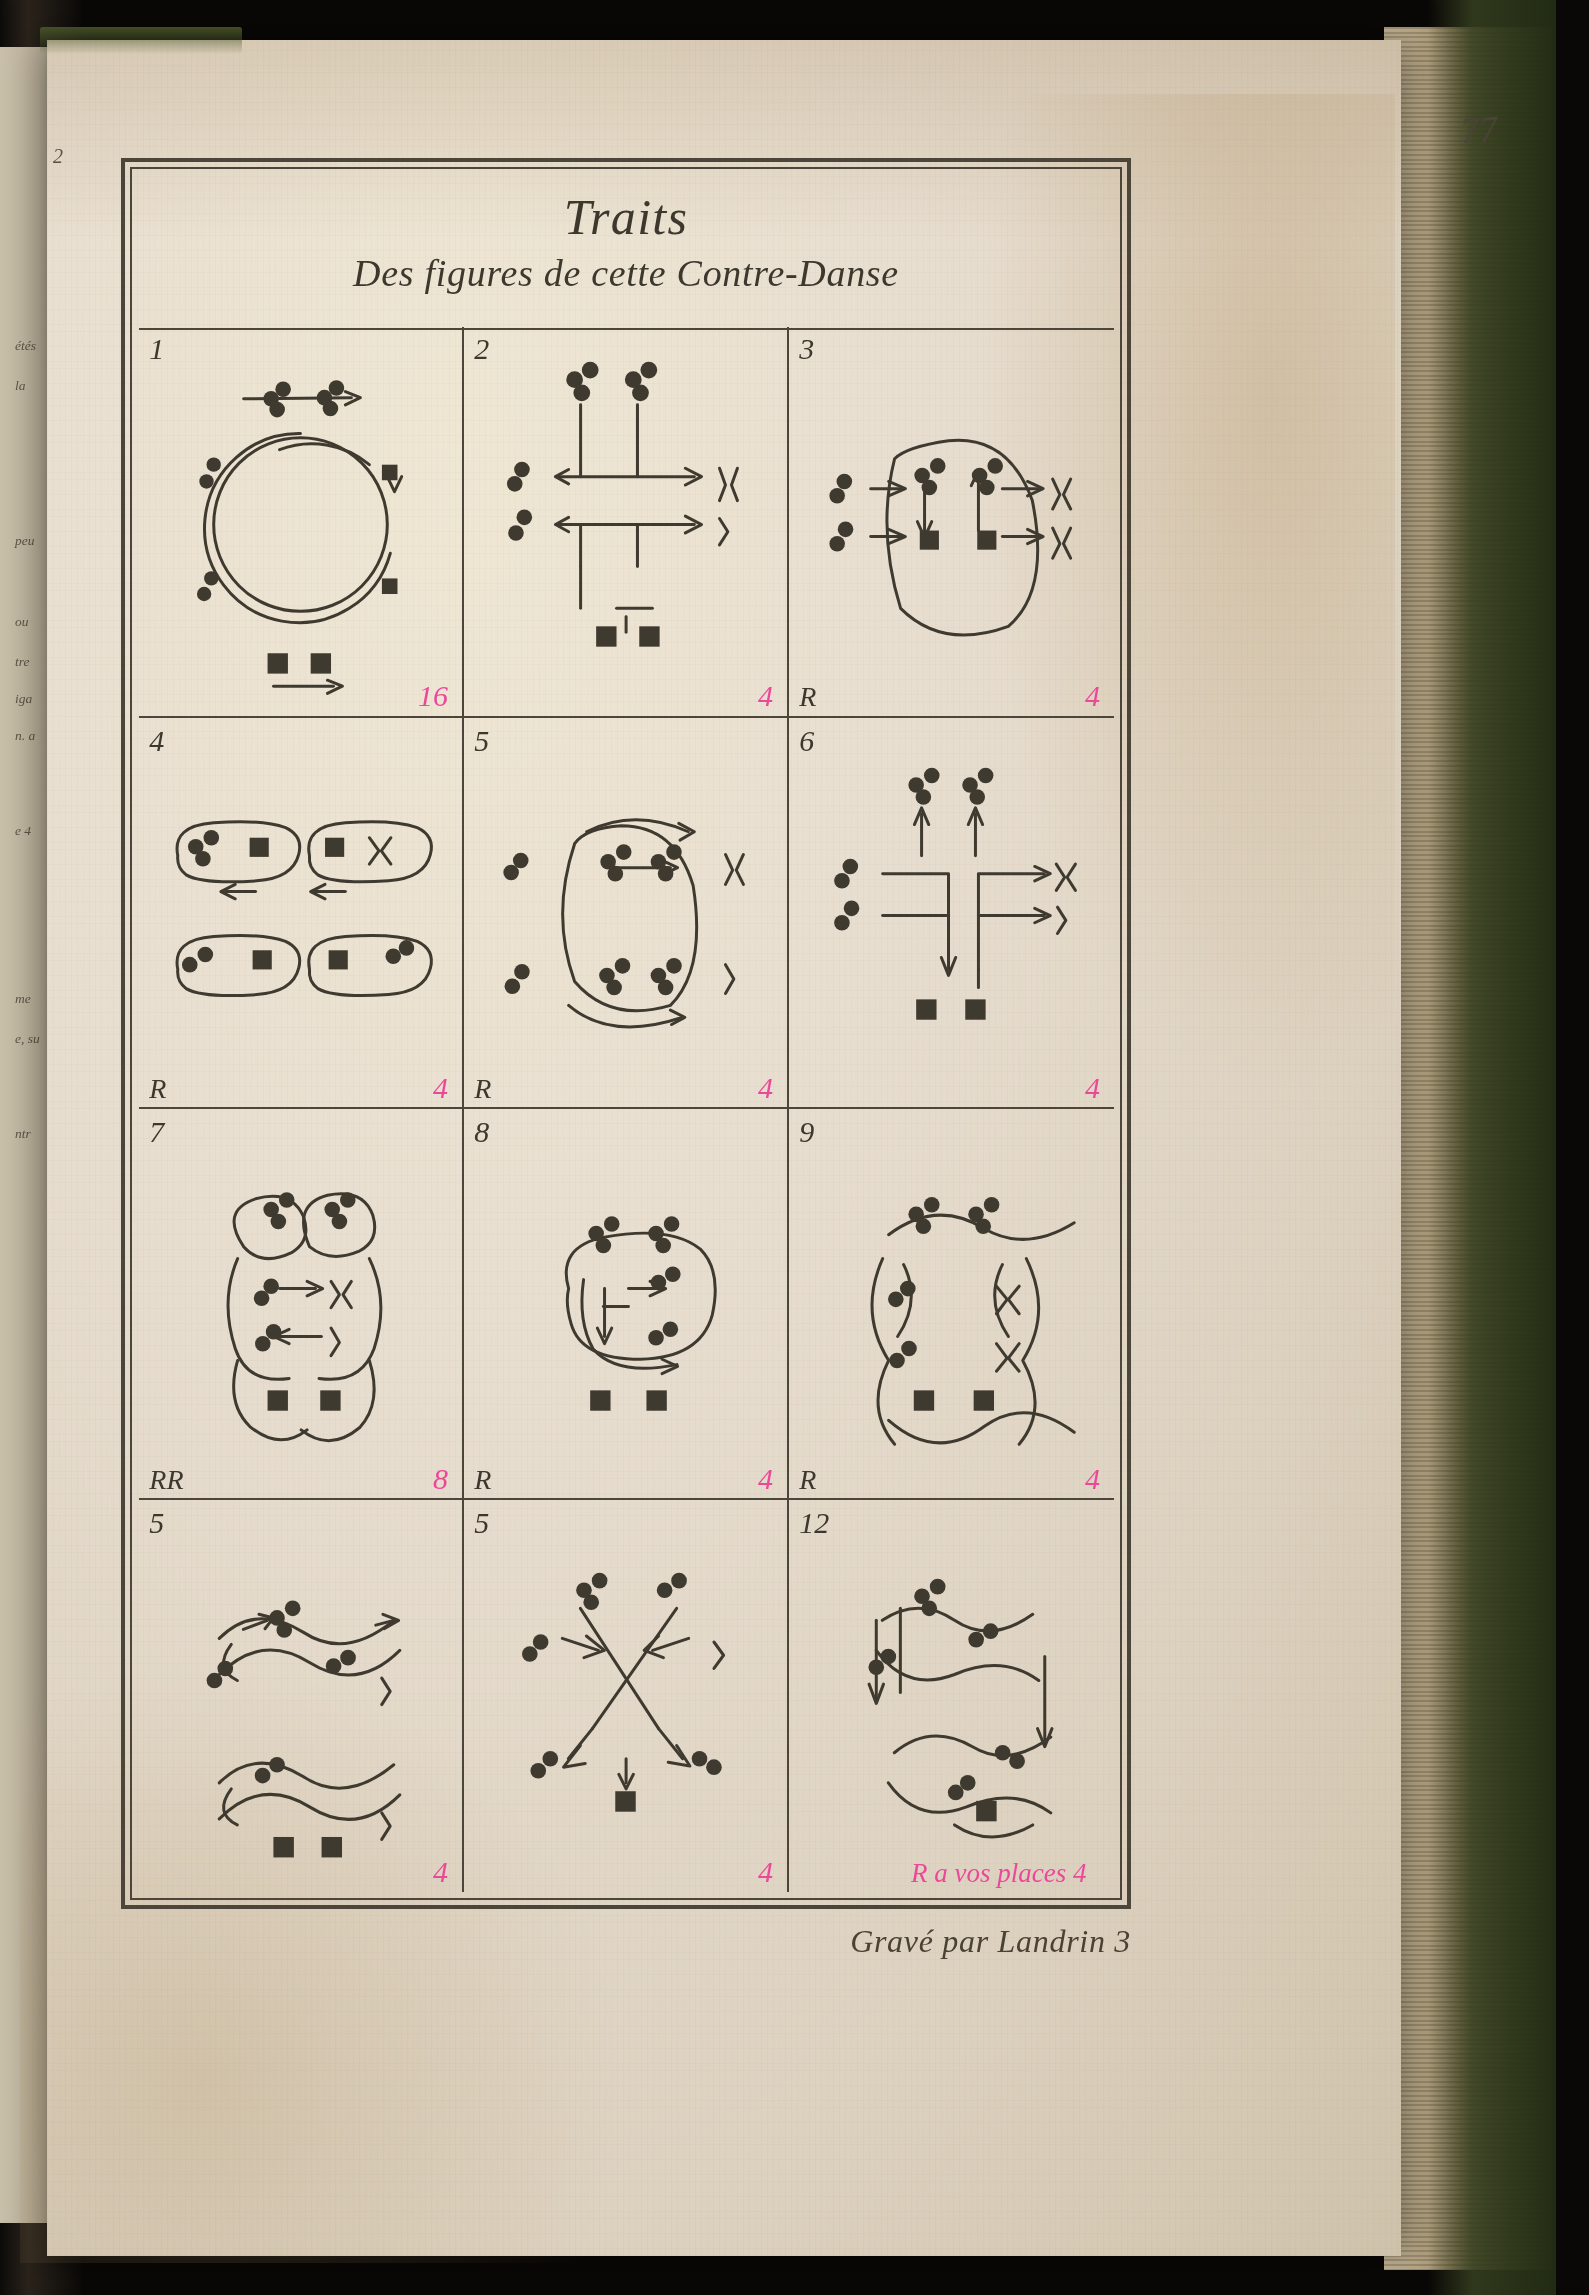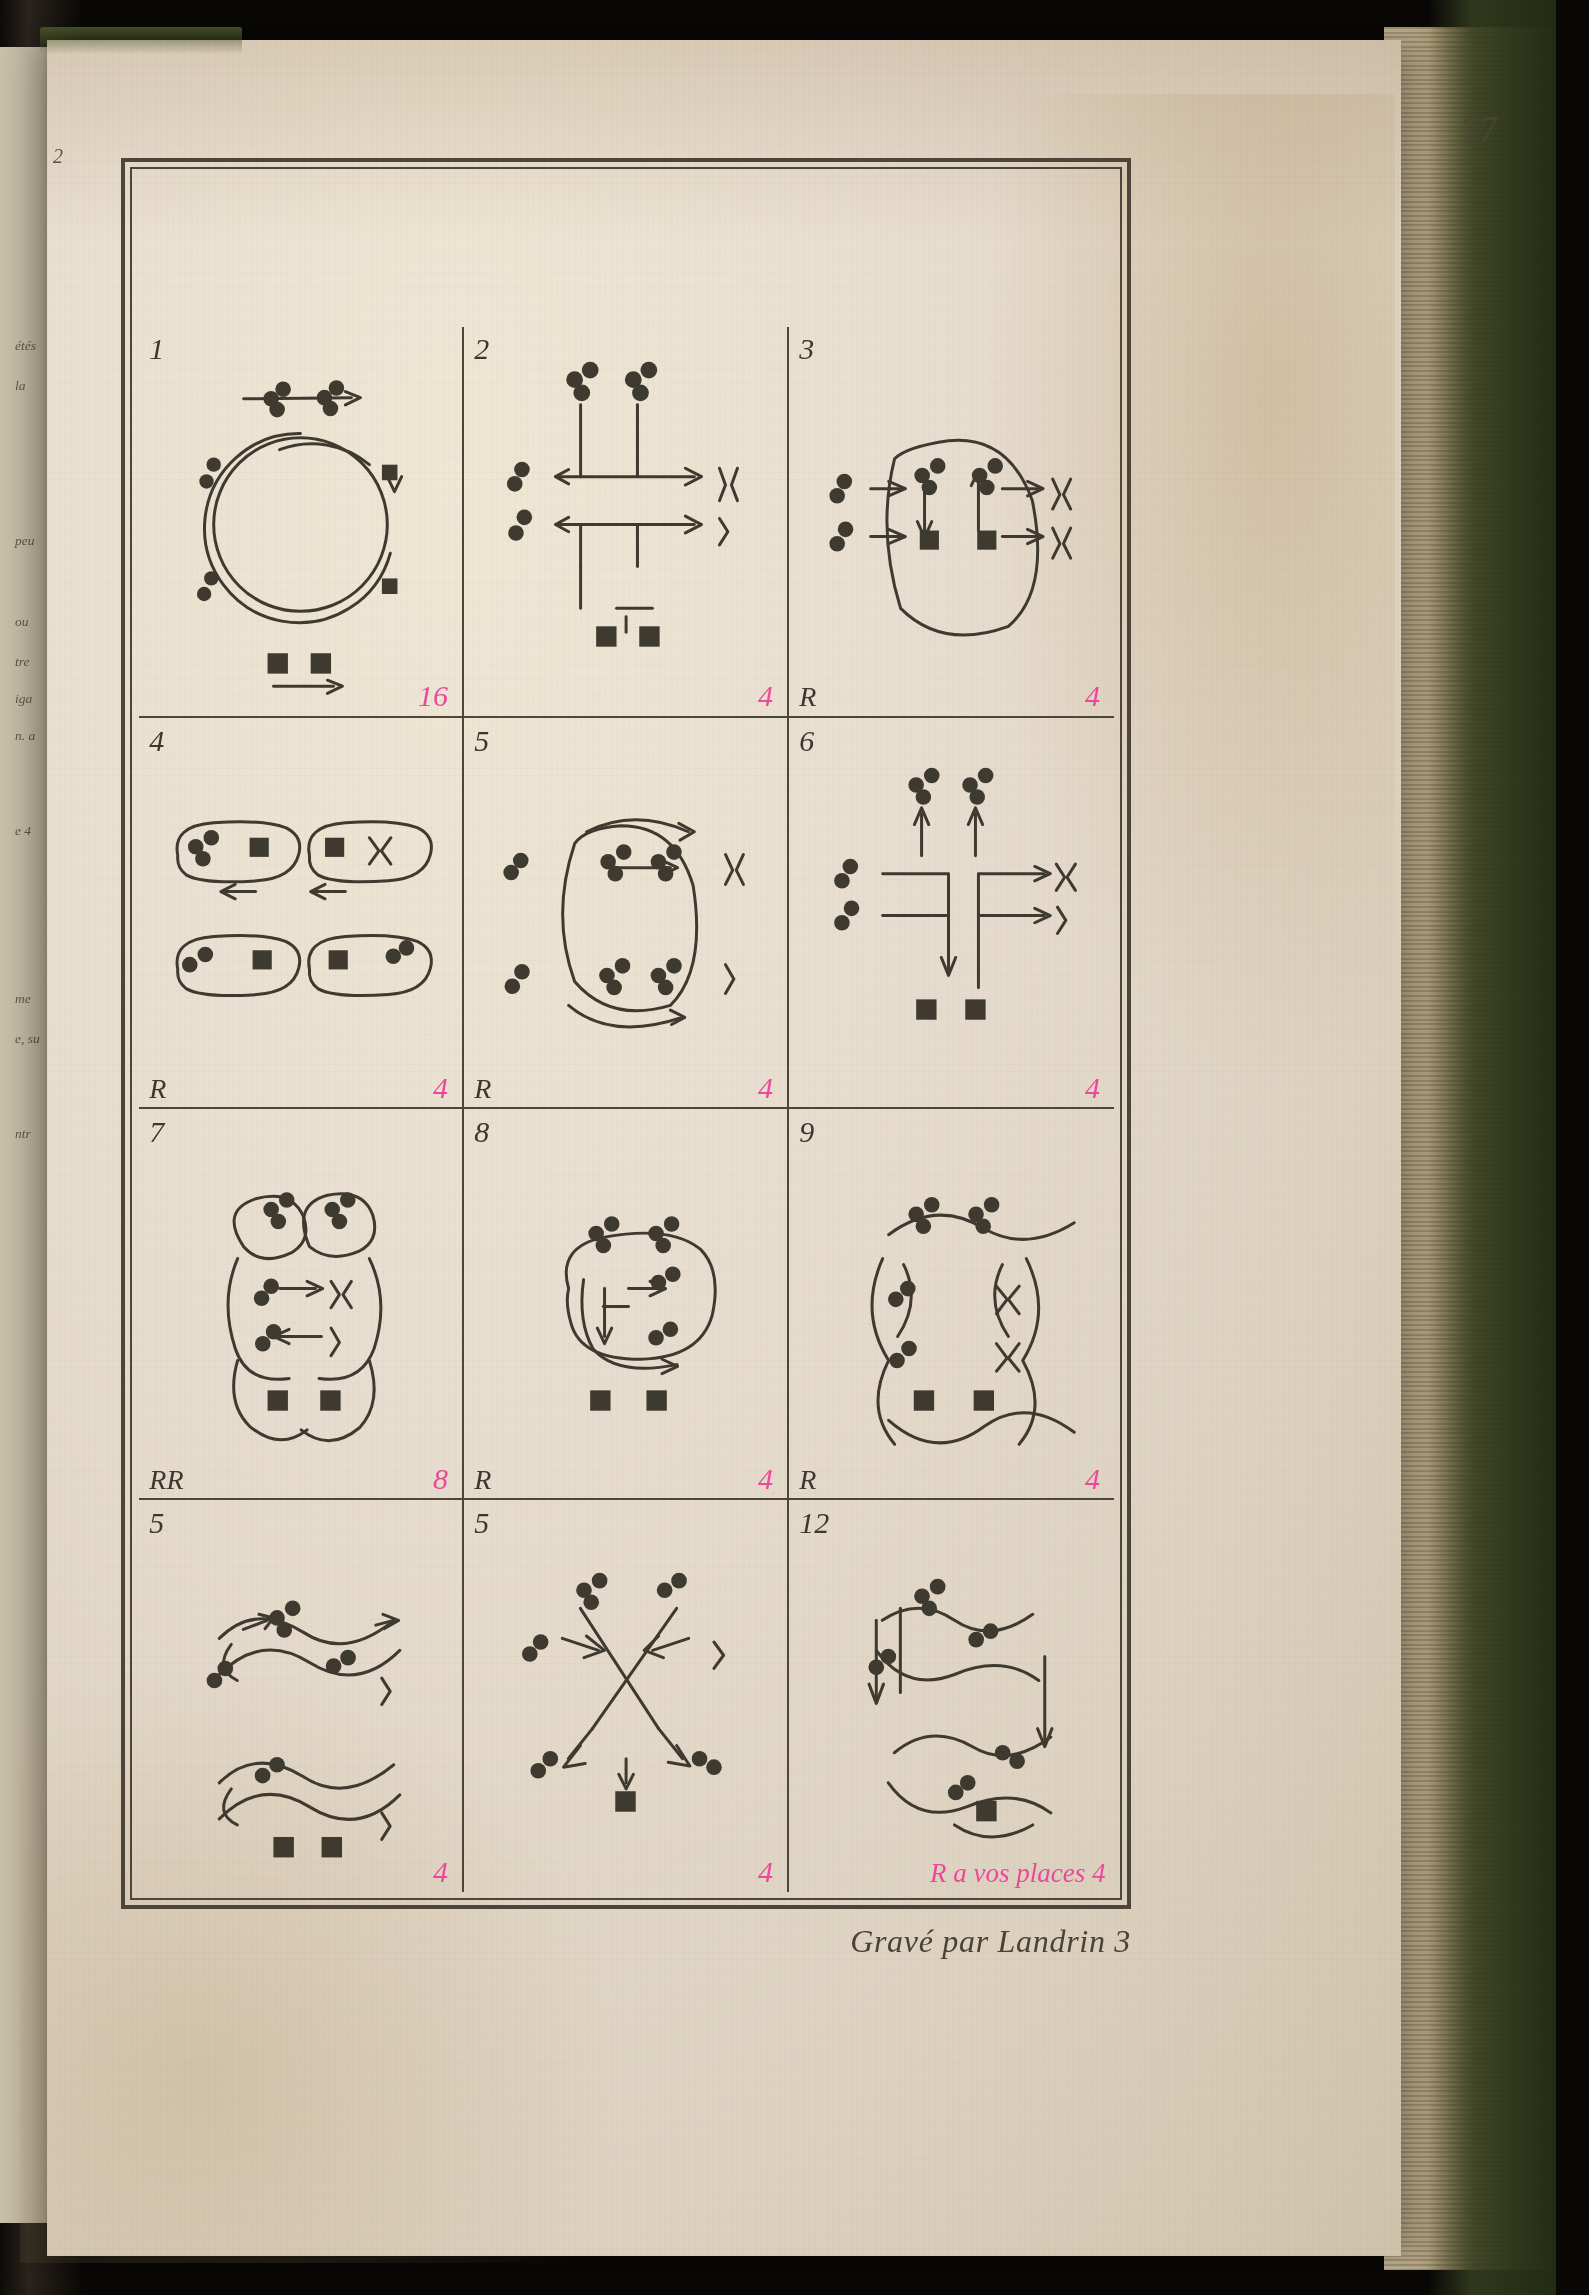--- a/index.html
+++ b/index.html
@@ -60,21 +60,21 @@
          font-style:italic;font-size:38px;color:#3d382e;letter-spacing:0.7px;}
 
   #grid{position:absolute;left:17.5px;top:169px;right:17.5px;bottom:17.5px;
         display:grid;grid-template-columns:repeat(3,1fr);grid-template-rows:repeat(4,1fr);}
   .cell{position:relative;border-right:2.7px solid #4b4639;border-bottom:2.7px solid #4b4639;}
   .cell:nth-child(3n){border-right:none;}
   .cell:nth-child(n+10){border-bottom:none;}
   .cellno{position:absolute;left:10.8px;top:5.4px;font-style:italic;font-size:30px;color:#3d382e;}
   .cellL{position:absolute;left:10.8px;bottom:2.7px;font-style:italic;font-size:28px;color:#3d382e;}
   .cellR{position:absolute;right:13.5px;bottom:2.7px;font-style:italic;font-size:30px;color:#ec4899;}
-  .cellR.wide{right:8px;font-size:27px;white-space:nowrap;}
+  .cellR.wide{right:27px;font-size:27px;white-space:nowrap;}
   .art{position:absolute;inset:0;}
   .art svg{width:100%;height:100%;display:block;}
 
   #engraver{position:absolute;left:121px;top:1923px;width:1010px;text-align:right;
             font-style:italic;font-size:32px;color:#4a4235;letter-spacing:0.7px;}
 
   
   svg .ink{fill:none;stroke:#3f3a30;stroke-width:5;stroke-linecap:round;stroke-linejoin:round;}
   svg .inkf{fill:#3f3a30;}
 </style>
@@ -110,20 +110,24 @@
 
   <div id="topedge"></div>
 
   <div id="folio">77</div>
   <div id="mark2">2</div>
 
   <div id="plate">
     <div class="frame-outer"></div>
     <div class="frame-inner"></div>
 
+    <div id="titlebox">
+      <div id="title">Traits</div>
+      <div id="subtitle">Des figures de cette Contre-Danse</div>
+    </div>
 
     <div id="grid">
 
       <div class="cell">
         <div class="cellno">1</div>
         <div class="art">
           <svg viewBox="0 0 490 650">
             <g class="ink">
               <circle cx="245" cy="330" r="145"></circle>
               <path d="M245 178 a158 158 0 1 0 150 200"></path>

